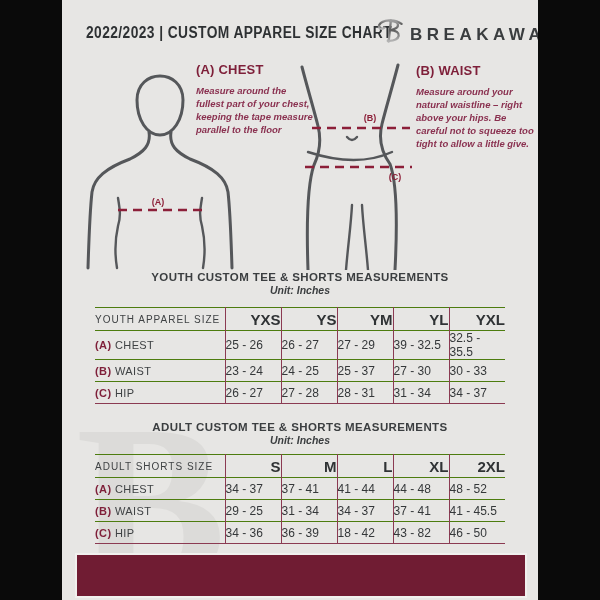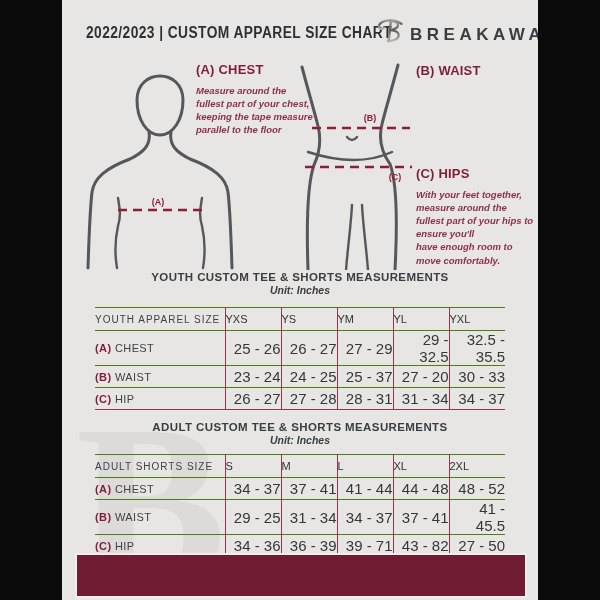--- a/index.html
+++ b/index.html
@@ -42,24 +42,24 @@
   table.size-table{border-collapse:collapse;table-layout:fixed;width:410px;margin:0 auto;background:transparent;}
   .sec-youth table.size-table{margin-top:10px;}
   .sec-adult table.size-table{margin-top:7px;}
   table.size-table tr{border-top:1px solid #4d7c0f;}
   table.size-table tbody tr:last-child{border-bottom:1px solid #8b3a52;}
   table.size-table th,table.size-table td{border-left:1px solid #8b3a52;padding:0;}
   table.size-table th:first-child,table.size-table td:first-child{border-left:none;}
   table.size-table thead tr{height:23px;}
   table.size-table tbody tr{height:22px;}
   th.lblcol{font-size:10px;font-weight:normal;color:#3f4244;letter-spacing:1px;text-align:left;padding-left:12px;}
-  th.sizecol{font-size:11px;font-weight:normal;color:#303335;text-align:left;}
+  th.sizecol{font-size:15px;font-weight:bold;color:#303335;text-align:right;}
   td.rowlbl{font-size:11px;color:#3f4244;text-align:left;padding-left:12px;letter-spacing:.4px;}
   td.rowlbl .key{font-weight:bold;color:#7e1f39;}
-  td.val{font-size:15px;color:#35383a;text-align:right;}
+  td.val{font-size:12px;color:#35383a;text-align:left;}
 
   
   .watermark{position:absolute;left:14px;top:392px;z-index:0;font-family:"Liberation Serif",serif;
              font-weight:bold;font-size:225px;line-height:1;color:#dcdbd9;user-select:none;}
   .footer-bar{position:absolute;left:13px;top:553px;width:448px;height:41px;background:#701c33;
               border:2px solid #f1f0ee;z-index:3;}
 </style>
 </head>
 <body>
 
@@ -105,25 +105,21 @@
       <text class="diag-lbl" x="72" y="61" text-anchor="middle">(B)</text>
       <text class="diag-lbl" x="97" y="120" text-anchor="middle">(C)</text>
     </svg>
 
     <div class="instr instr-a">
       <h3>(A) CHEST</h3>
       <p>Measure around the fullest part of your chest, keeping the tape measure parallel to the floor</p>
     </div>
     <div class="instr instr-b">
       <h3>(B) WAIST</h3>
-    </div>
-    <div class="instr instr-c">
-      <h3>(C) HIPS</h3>
-      <p>With your feet together, measure around the fullest part of your hips to ensure you'll
-have enough room to move comfortably.</p>
+      <p>Measure around your natural waistline – right above your hips. Be careful not to squeeze too tight to allow a little give.</p>
     </div>
 
     <div class="section sec-youth">
       <div class="tbl-title">YOUTH CUSTOM TEE &amp; SHORTS MEASUREMENTS</div>
       <div class="tbl-unit">Unit: Inches</div>
       <table class="size-table">
           <colgroup>
             <col style="width: 130px;">
             <col style="width: 56px;">
             <col style="width: 56px;">
@@ -140,29 +136,29 @@
               <th class="sizecol">YL</th>
               <th class="sizecol">YXL</th>
             </tr>
           </thead>
           <tbody>
             <tr>
               <td class="rowlbl"><span class="key">(A)</span> CHEST</td>
               <td class="val">25 - 26</td>
               <td class="val">26 - 27</td>
               <td class="val">27 - 29</td>
-              <td class="val">29 - 32.5</td>
+              <td class="val">39 - 32.5</td>
               <td class="val">32.5 - 35.5</td>
             </tr>
             <tr>
               <td class="rowlbl"><span class="key">(B)</span> WAIST</td>
               <td class="val">23 - 24</td>
               <td class="val">24 - 25</td>
               <td class="val">25 - 37</td>
-              <td class="val">27 - 20</td>
+              <td class="val">27 - 30</td>
               <td class="val">30 - 33</td>
             </tr>
             <tr>
               <td class="rowlbl"><span class="key">(C)</span> HIP</td>
               <td class="val">26 - 27</td>
               <td class="val">27 - 28</td>
               <td class="val">28 - 31</td>
               <td class="val">31 - 34</td>
               <td class="val">34 - 37</td>
             </tr>
@@ -206,23 +202,23 @@
               <td class="val">29 - 25</td>
               <td class="val">31 - 34</td>
               <td class="val">34 - 37</td>
               <td class="val">37 - 41</td>
               <td class="val">41 - 45.5</td>
             </tr>
             <tr>
               <td class="rowlbl"><span class="key">(C)</span> HIP</td>
               <td class="val">34 - 36</td>
               <td class="val">36 - 39</td>
-              <td class="val">39 - 71</td>
+              <td class="val">18 - 42</td>
               <td class="val">43 - 82</td>
-              <td class="val">27 - 50</td>
+              <td class="val">46 - 50</td>
             </tr>
           </tbody>
         </table>
     </div>
 
     <div class="footer-bar"></div>
 
   </div>
 </div>
 

